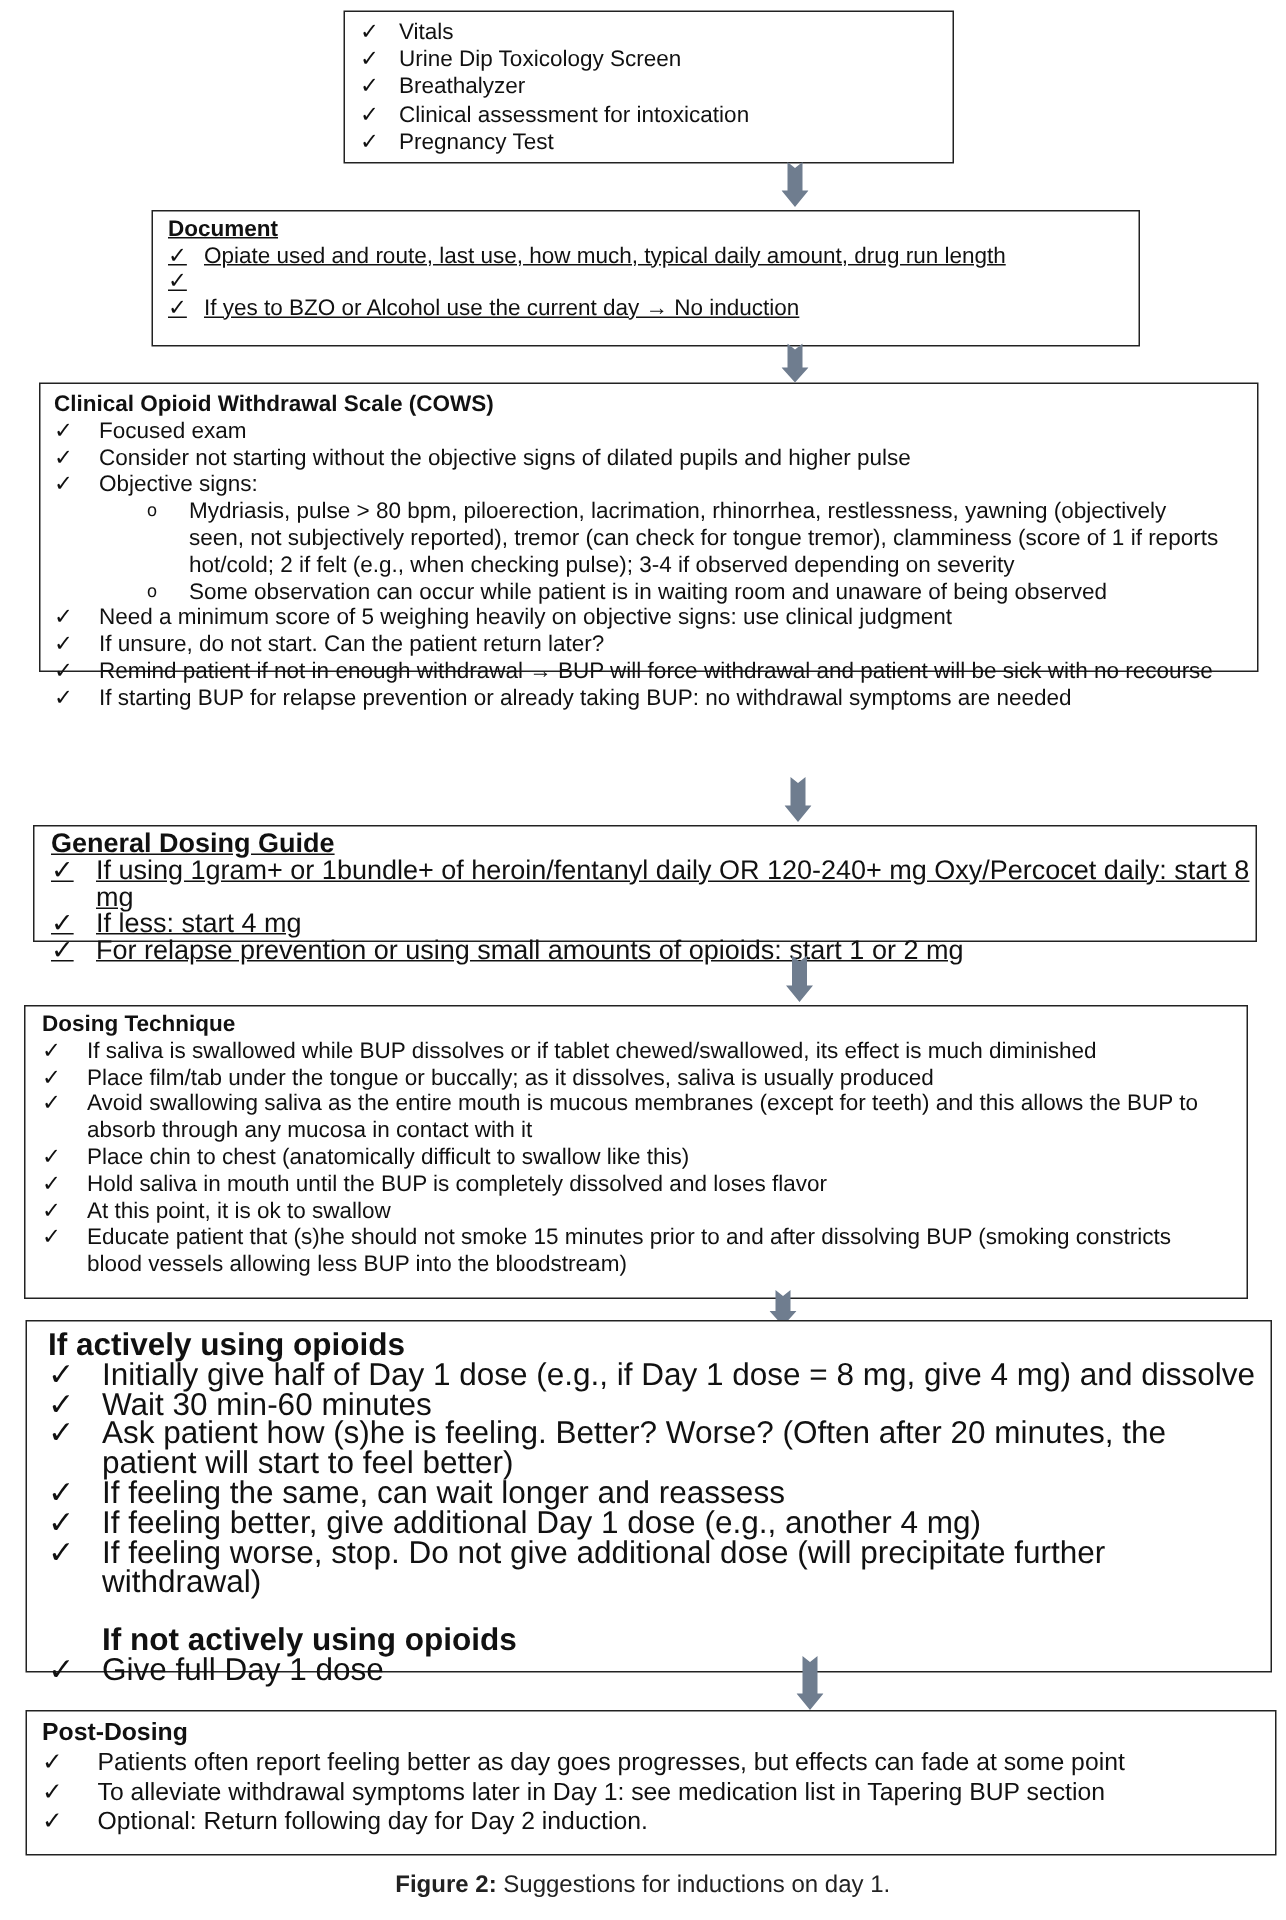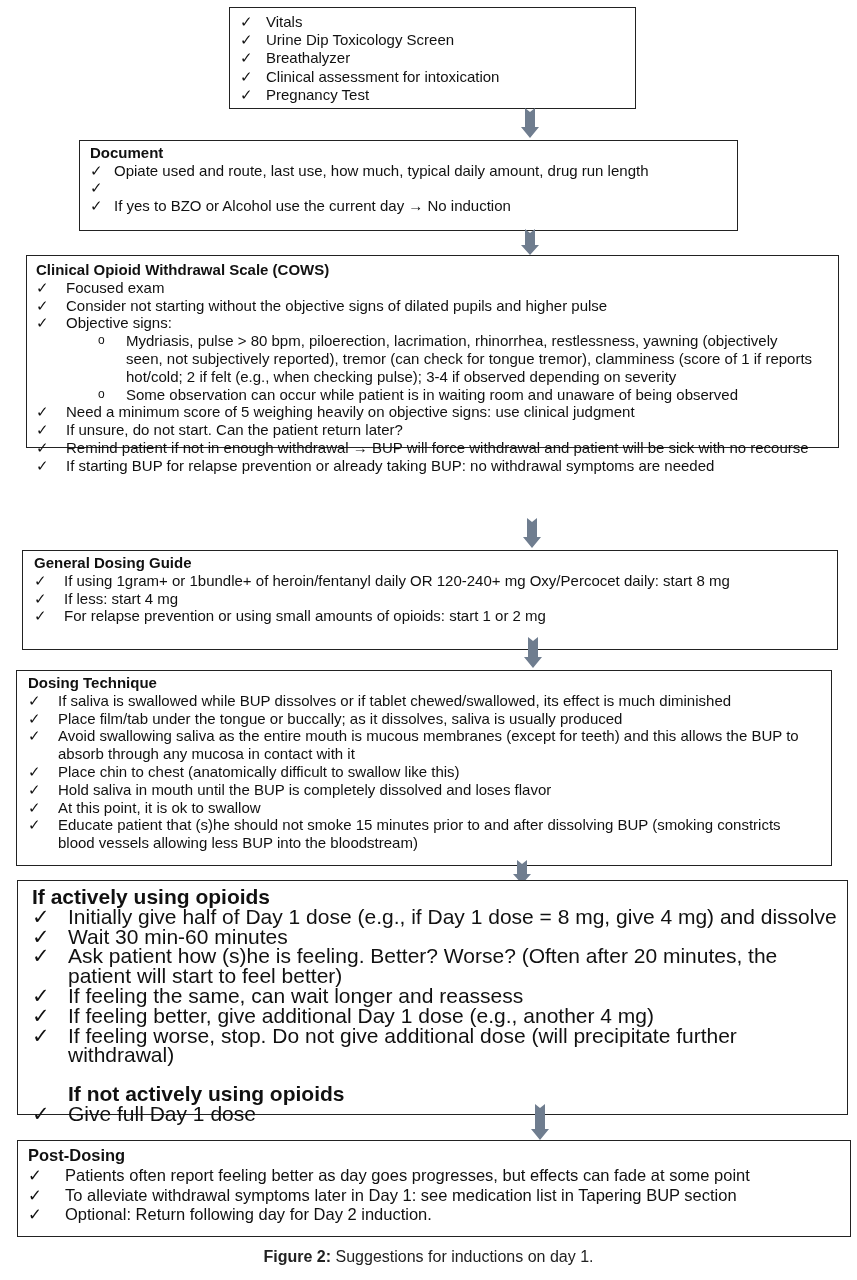--- a/index.html
+++ b/index.html
@@ -14,29 +14,29 @@
   .arrow { position:absolute; width:18px; }
   .arrow svg { display:block; }
   .caption { position:absolute; left:0; width:857px; top:1248px; text-align:center;
              font-size:16px; color:#222; }
   .caption b { font-weight:bold; }
 
   
   #b1 { left:229px; top:7px; width:407px; height:102px; padding:5px 0 0 8px; font-size:15px; line-height:18.2px; }
   #b1 .chk { width:26px; padding-left:2px; }
   
-  #b2 { left:79px; top:140px; width:659px; height:91px; padding:3px 0 0 10px; font-size:15px; line-height:17.5px; }
+  #b2 { left:101px; top:140px; width:659px; height:91px; padding:3px 0 0 10px; font-size:15px; line-height:17.5px;text-decoration:underline; }
   #b2 .chk { width:24px; }
   
   #b3 { left:26px; top:255px; width:813px; height:193px; padding:5px 0 0 9px; font-size:15px; line-height:17.8px; }
   #b3 .chk { width:30px; }
   #b3 .sub { padding-left:62px; }
   #b3 .sub .bullet-o { width:28px; }
   
-  #b4 { left:22px; top:550px; width:816px; height:100px; padding:3px 0 0 11px; font-size:15px; line-height:17.8px; }
+  #b4 { left:22px; top:550px; width:816px; height:78px; padding:3px 0 0 11px; font-size:18px; line-height:17.8px;text-decoration:underline; }
   #b4 .chk { width:30px; }
   
   #b5 { left:16px; top:670px; width:816px; height:196px; padding:3px 0 0 11px; font-size:15px; line-height:17.8px; }
   #b5 .chk { width:30px; }
   
   #b6 { left:17px; top:880px; width:831px; height:235px; padding:6px 0 0 14px; font-size:21px; line-height:19.8px; }
   #b6 .chk { width:36px; }
   #b6 .indent { padding-left:36px; }
   
   #b7 { left:17px; top:1140px; width:834px; height:97px; padding:5px 16px 0 10px; font-size:16.5px; line-height:19.8px; }

